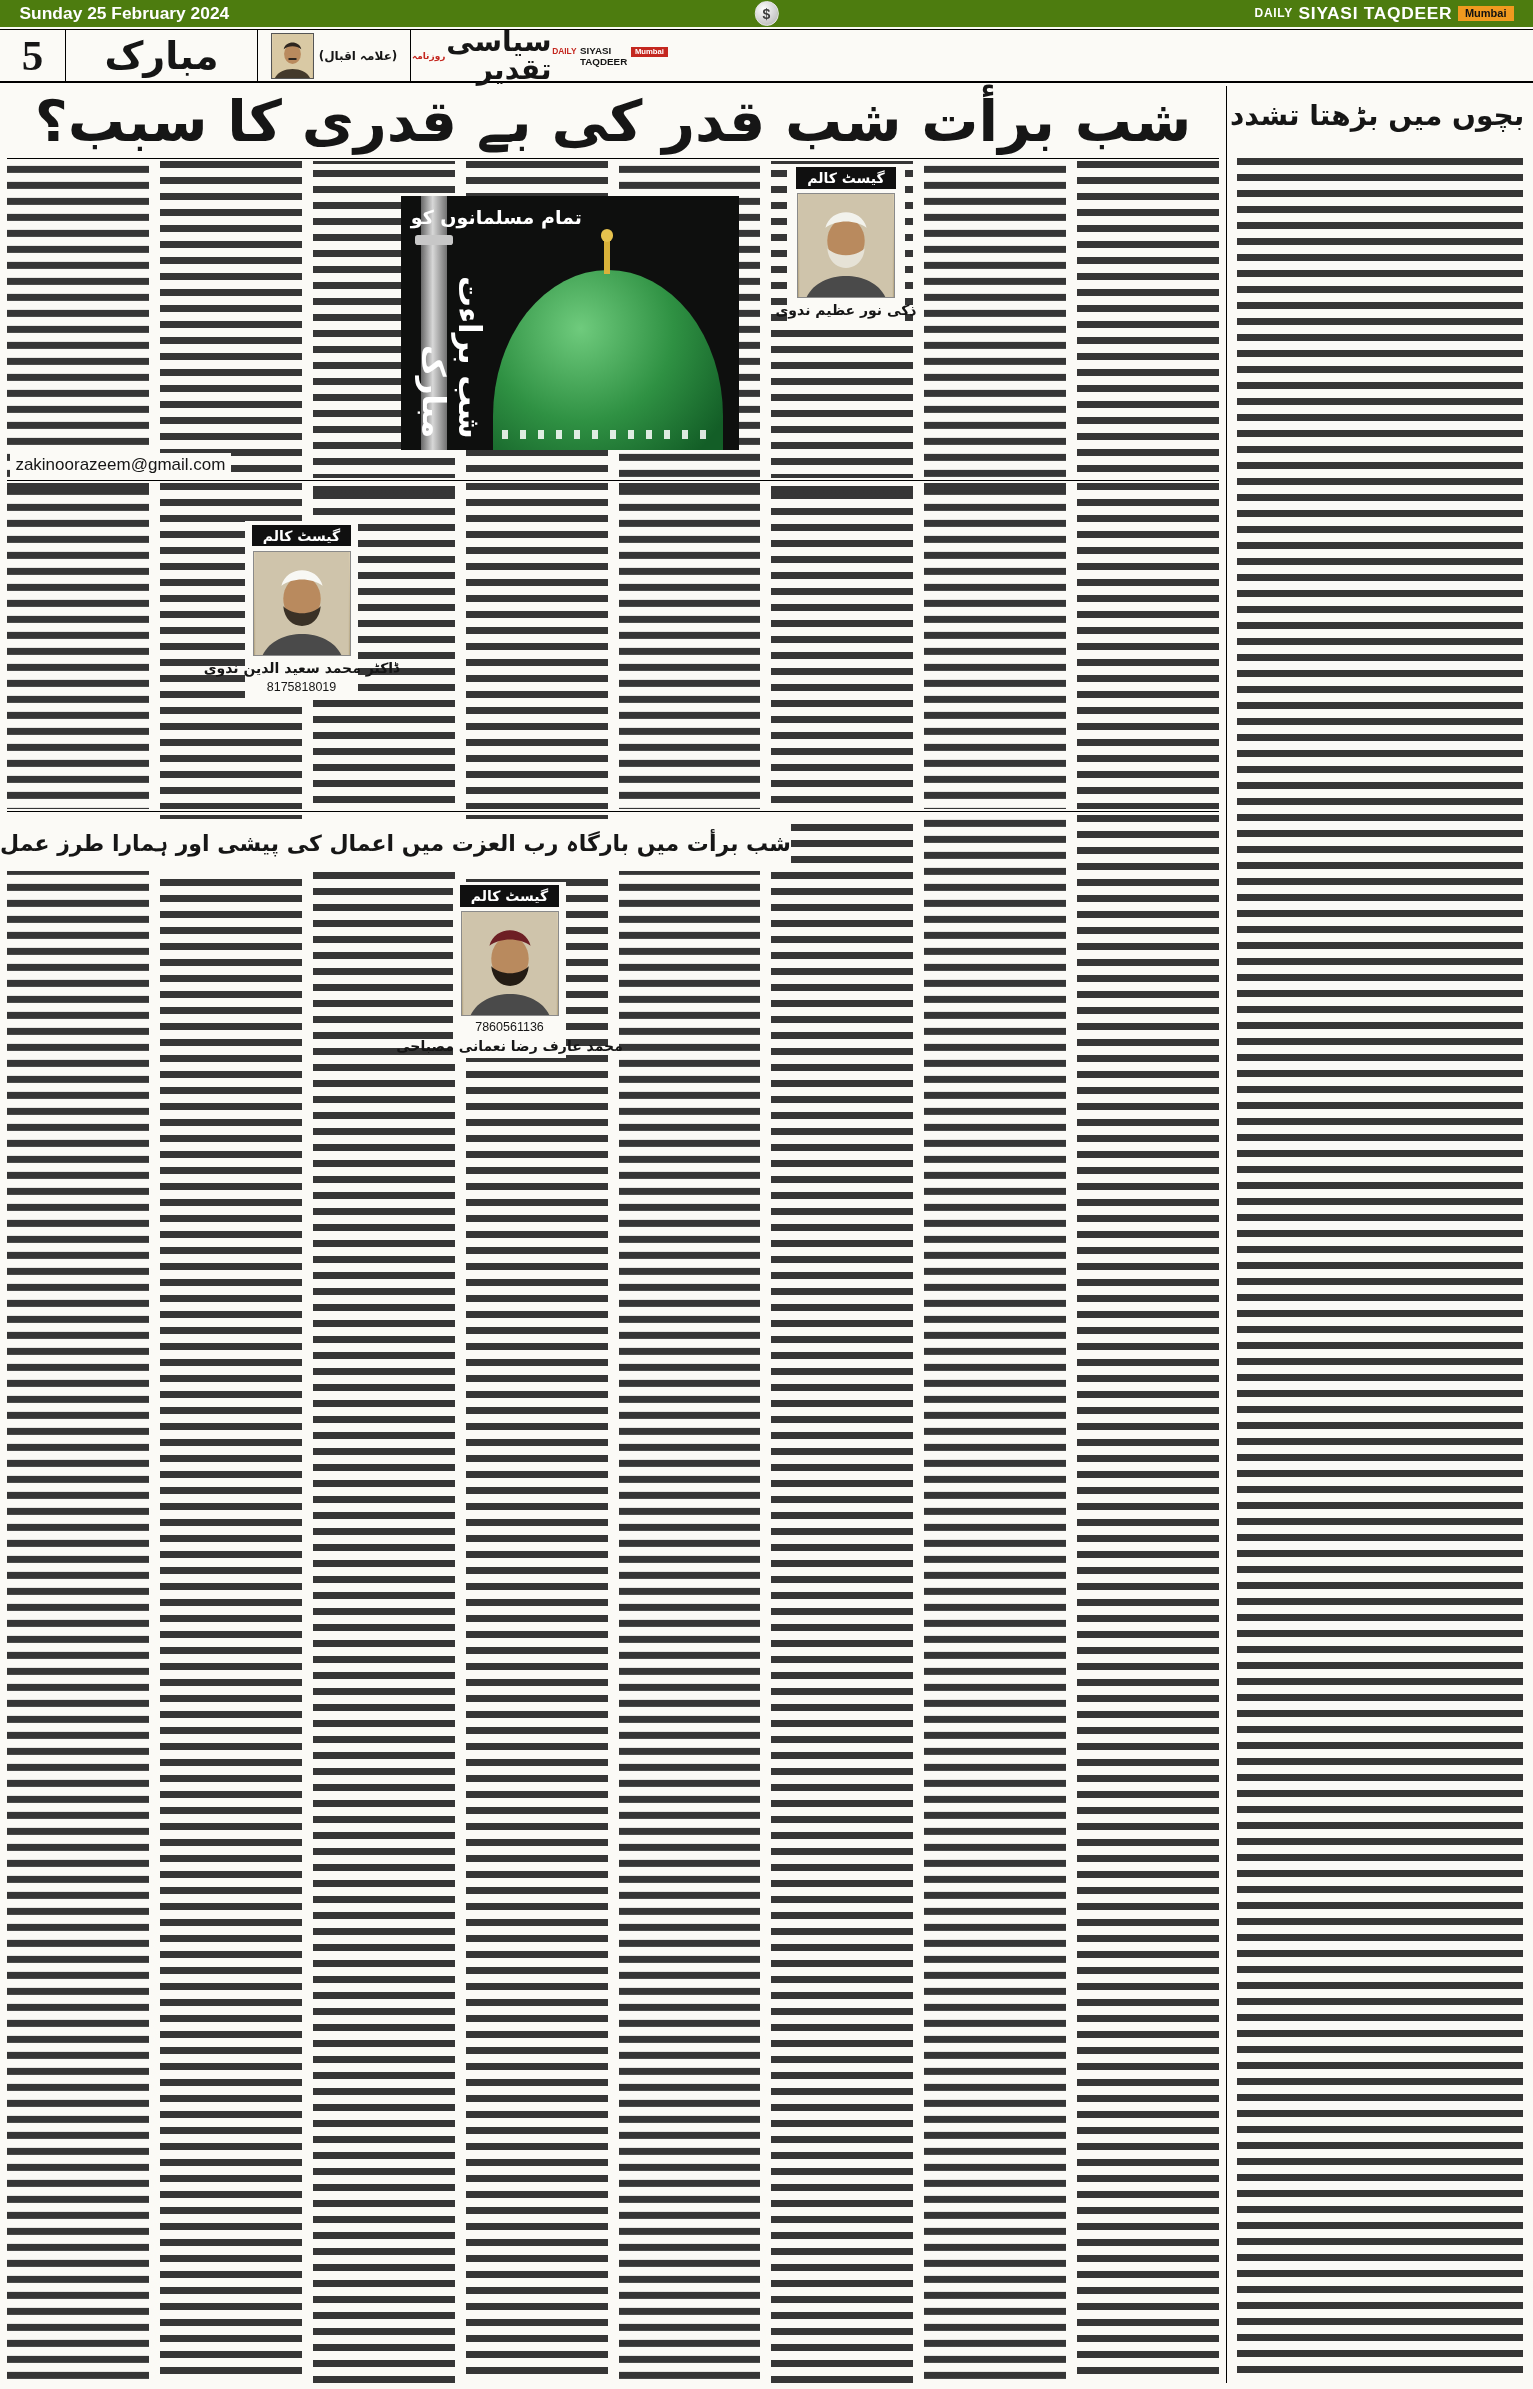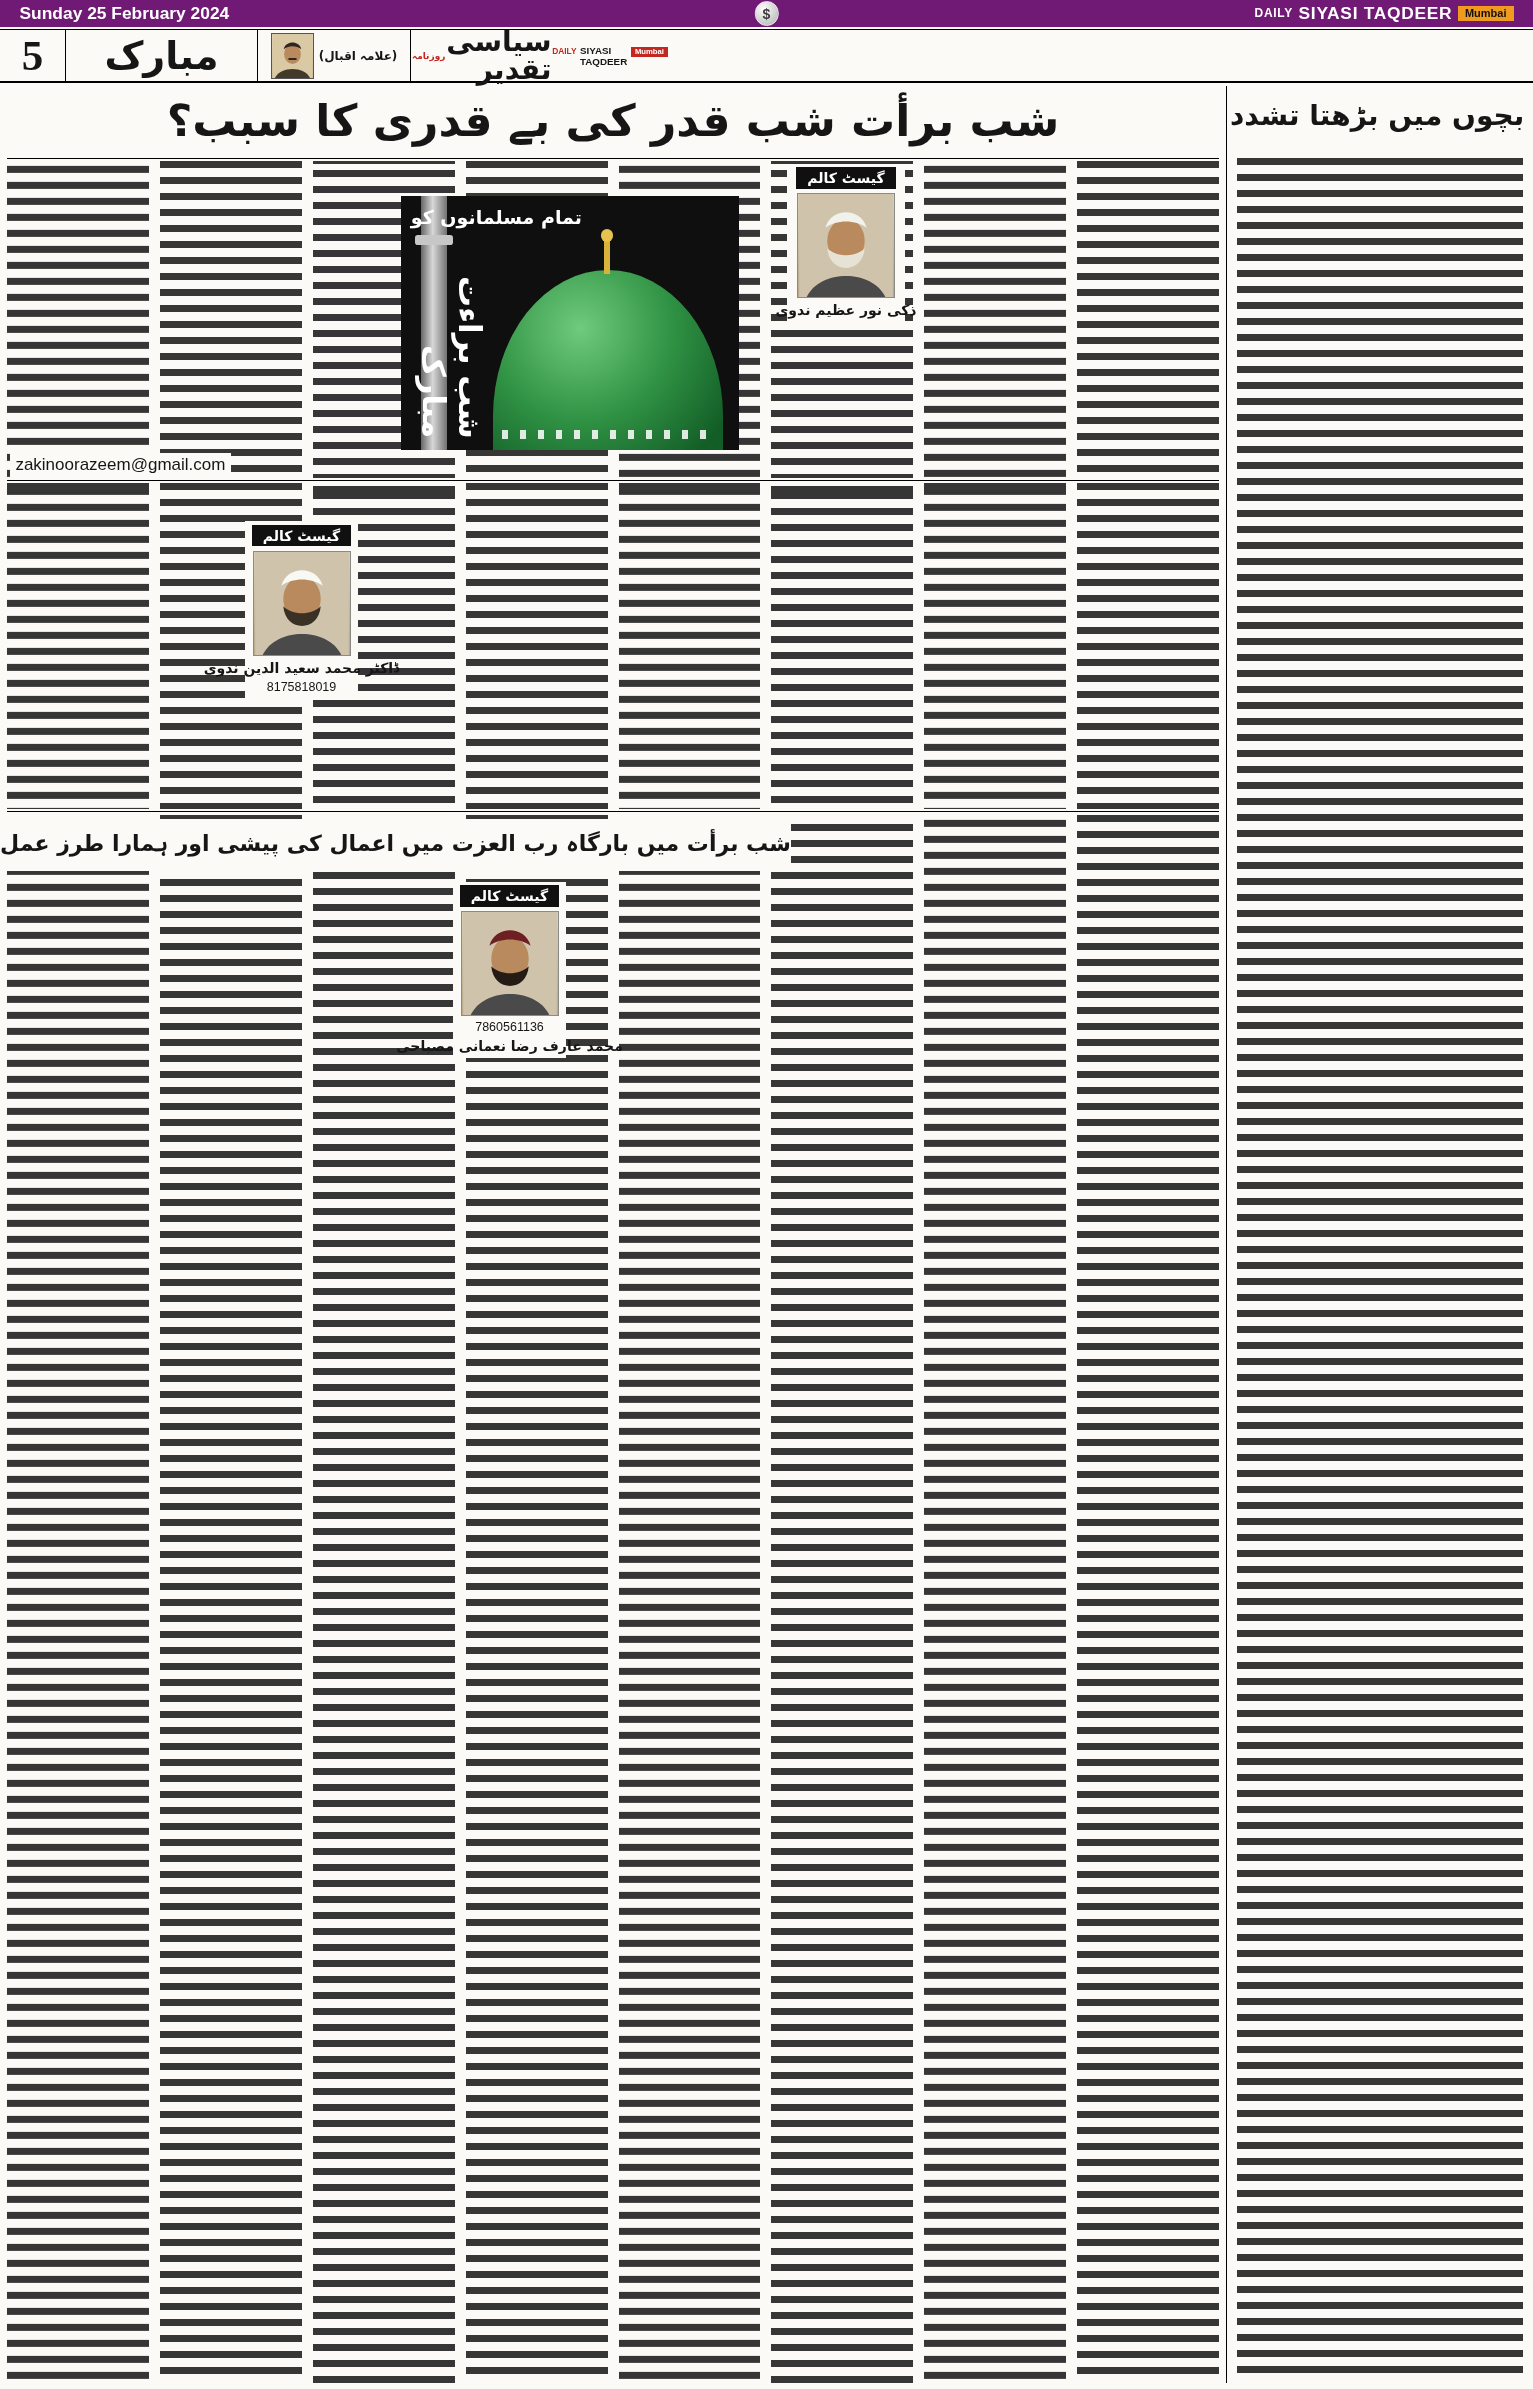--- a/index.html
+++ b/index.html
@@ -13,21 +13,21 @@
   html,body{ background:#e9e9e9; }
   body{
     width:1533px; height:2389px; position:relative;
     background:var(--paper); color:var(--ink);
     font-family:"DejaVu Sans", sans-serif; overflow:hidden;
   }
   .latin{ font-family:"Liberation Sans", sans-serif; }
 
   
   .topbar{
-    position:absolute; top:0; left:0; width:100%; height:26.5px; background:#701a75;
+    position:absolute; top:0; left:0; width:100%; height:26.5px; background:#4d7c0f;
     display:flex; align-items:center; justify-content:space-between; padding:0 19.5px;
   }
   .topbar-date{ color:#fff; font-weight:bold; font-size:17.4px; }
   .coin{
     position:absolute; left:50%; top:1.4px; transform:translateX(-50%);
     width:24.4px; height:24.4px; border-radius:50%;
     background:radial-gradient(circle at 35% 30%, #fdfdfd, #b0b0b0);
     border:1.4px solid #e8e8e8; display:flex; align-items:center; justify-content:center;
     font-family:"Liberation Sans", sans-serif; font-weight:bold; font-size:14px; color:#3c3c3c;
   }
@@ -67,21 +67,21 @@
       transparent 7px, transparent 16px);
   }
   .cols{ position:absolute; inset:0; display:flex; flex-direction:row-reverse; gap:11px; }
   .col{ flex:1; }
   .col:nth-child(2n){ background-position-y:4.9px; }
   .col:nth-child(3n){ background-position-y:9px; }
 
   
   .main{ position:absolute; top:86px; left:7px; width:1212px; }
   .headline-main{
-    height:70px; line-height:70px; font-size:44px; font-weight:bold;
+    height:70px; line-height:70px; font-size:57px; font-weight:bold;
     direction:rtl; text-align:center; white-space:nowrap;
   }
   .rule{ height:0; border-top:1.4px solid #000; margin:2.1px 0; }
   .article{ position:relative; }
   #article1{ height:317px; }
   #article2{ height:326px; }
   #article3{ height:1568px; }
   .overlay{ position:absolute; z-index:2; background:var(--paper); }
 
   

